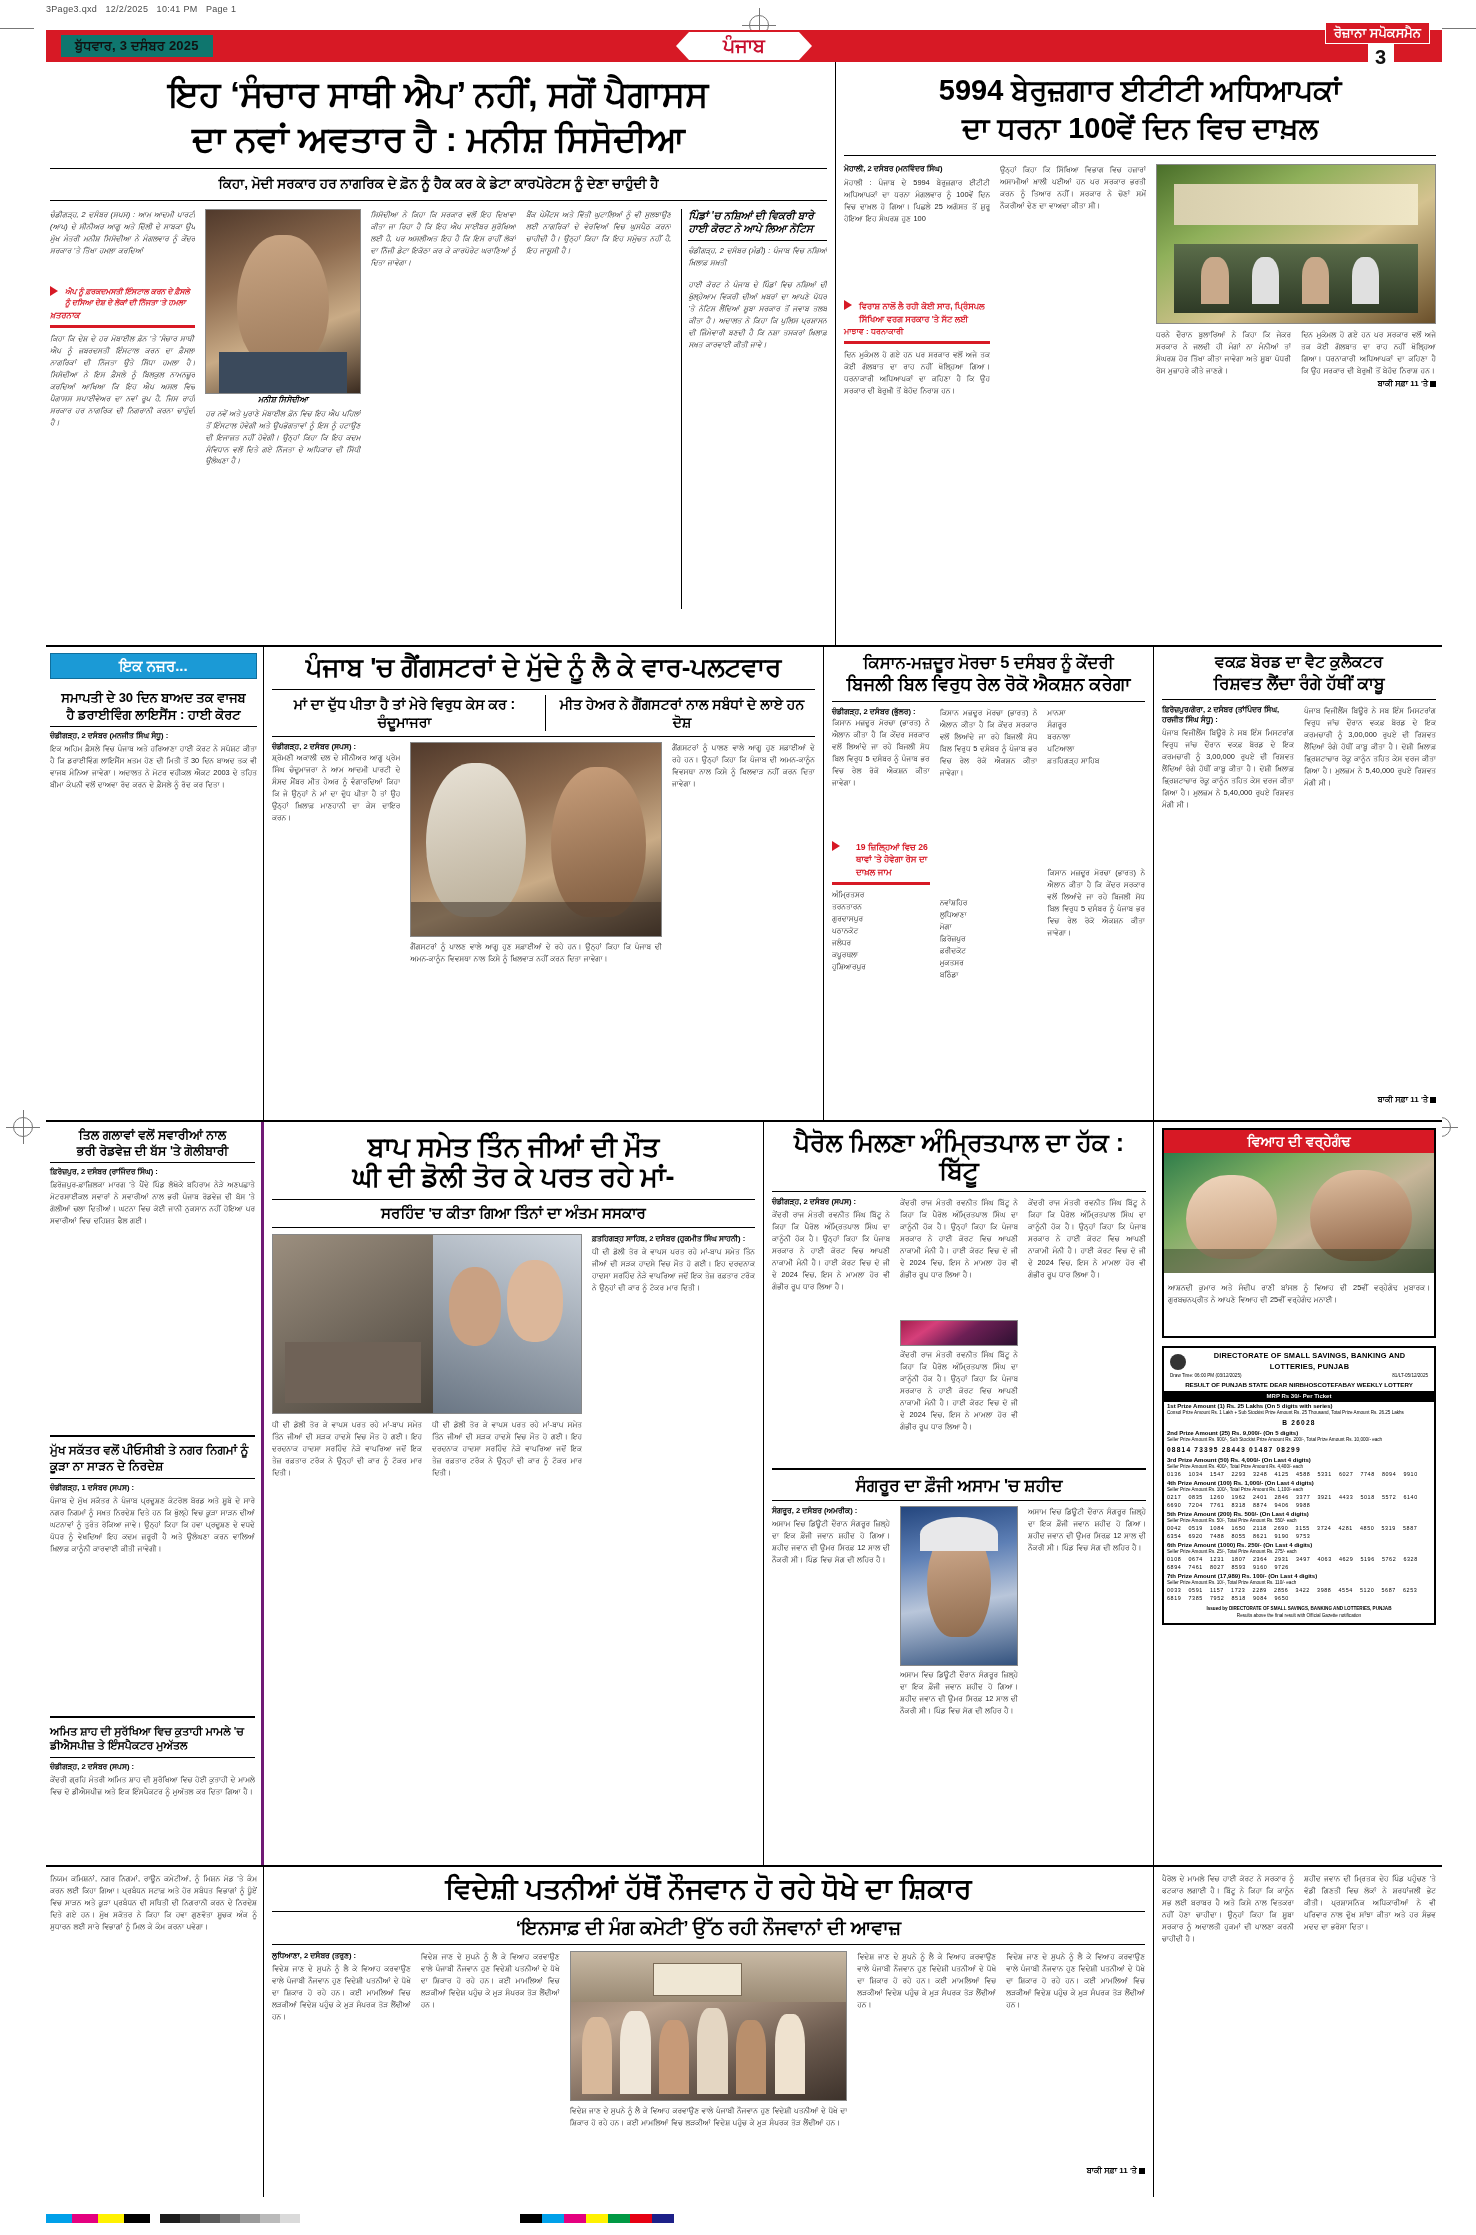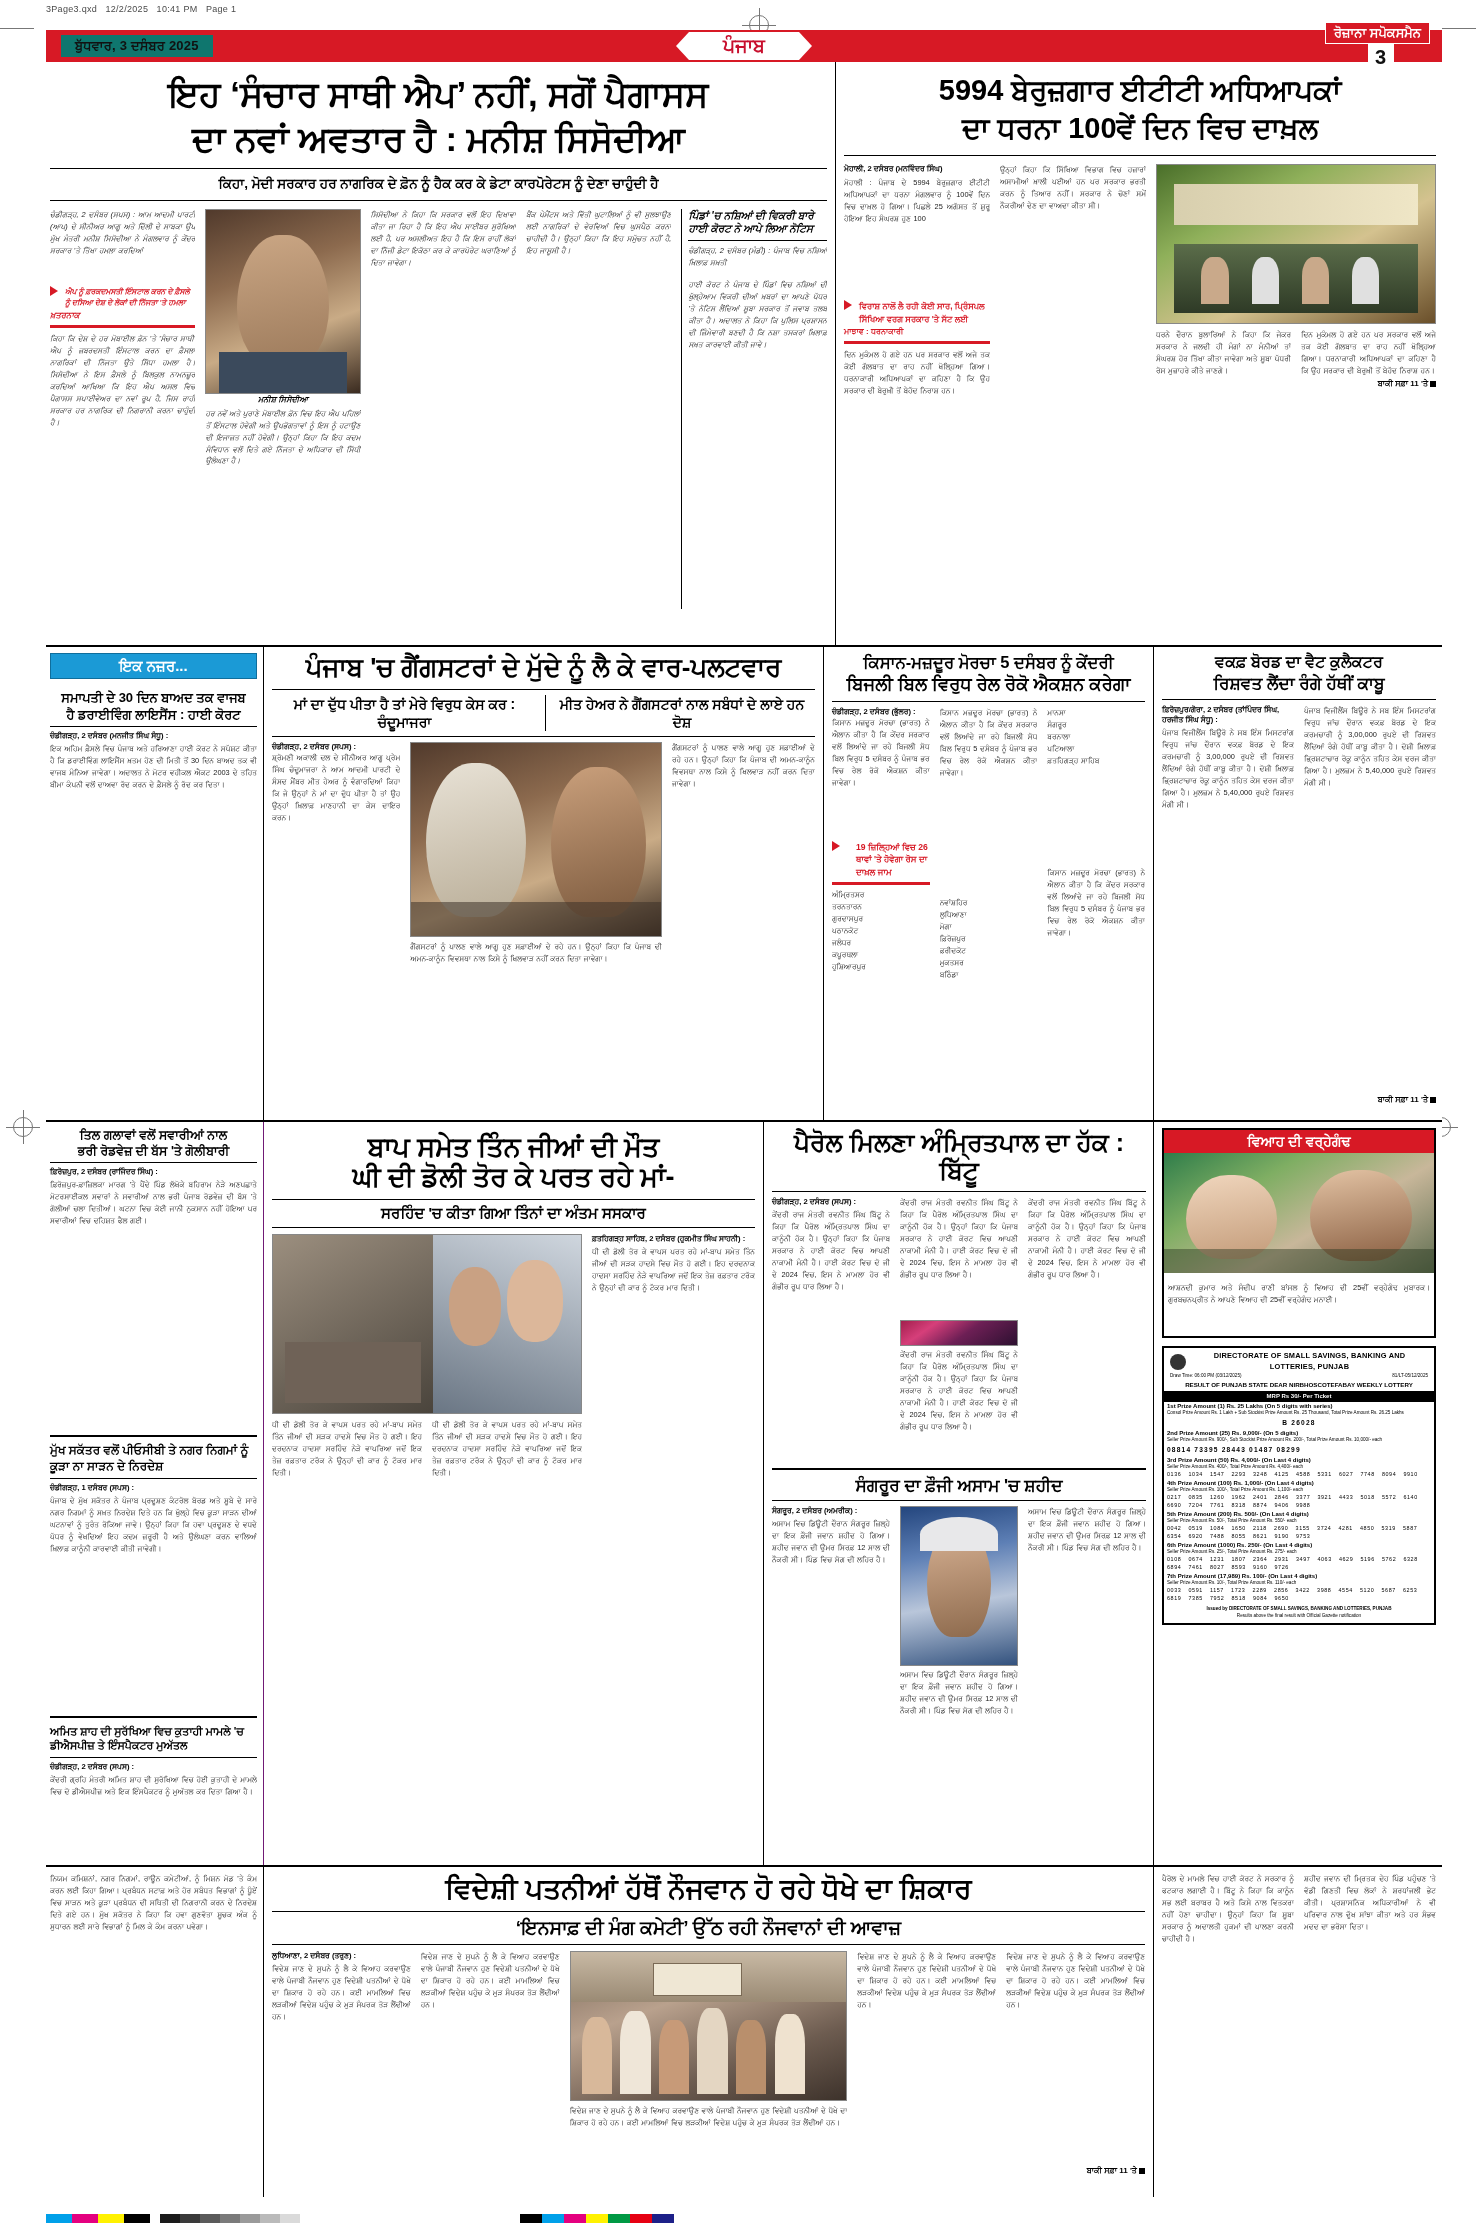--- a/index.html
+++ b/index.html
@@ -373,21 +373,21 @@
         <div style="width:135px;">
           <div class="body-col" style="height:390px;">ਪੰਜਾਬ ਵਿਜੀਲੈਂਸ ਬਿਊਰੋ ਨੇ ਸਬ ਇੰਸ ਮਿਸਟਰਾਂਗ ਵਿਰੁਧ ਜਾਂਚ ਦੌਰਾਨ ਵਕਫ਼ ਬੋਰਡ ਦੇ ਇਕ ਕਰਮਚਾਰੀ ਨੂੰ 3,00,000 ਰੁਪਏ ਦੀ ਰਿਸ਼ਵਤ ਲੈਂਦਿਆਂ ਰੰਗੇ ਹੱਥੀਂ ਕਾਬੂ ਕੀਤਾ ਹੈ। ਦੋਸ਼ੀ ਖ਼ਿਲਾਫ਼ ਭ੍ਰਿਸ਼ਟਾਚਾਰ ਰੋਕੂ ਕਾਨੂੰਨ ਤਹਿਤ ਕੇਸ ਦਰਜ ਕੀਤਾ ਗਿਆ ਹੈ। ਮੁਲਜ਼ਮ ਨੇ 5,40,000 ਰੁਪਏ ਰਿਸ਼ਵਤ ਮੰਗੀ ਸੀ।</div>
           <div class="jump"><span>ਬਾਕੀ ਸਫ਼ਾ 11 'ਤੇ</span><span class="sq"></span></div>
         </div>
       </div>
     </div>
   </div>
 
   <div style="display:flex; height:745px; border-bottom:2px solid #000;">
 
-    <div style="width:218px; padding:6px 6px 0 4px; border-right:1px solid #701a75;">
+    <div style="width:218px; padding:6px 6px 0 4px; border-right:3px solid #701a75;">
       <div class="hl center" style="font-size:12.5px;">ਤਿਲ ਗਲਾਵਾਂ ਵਲੋਂ ਸਵਾਰੀਆਂ ਨਾਲ</div>
       <div class="hl center" style="font-size:12.5px; margin-top:2px;">ਭਰੀ ਰੋਡਵੇਜ਼ ਦੀ ਬੱਸ 'ਤੇ ਗੋਲੀਬਾਰੀ</div>
       <hr class="rule" style="margin:4px 0;">
       <div class="byline">ਫ਼ਿਰੋਜ਼ਪੁਰ, 2 ਦਸੰਬਰ (ਰਾਜਿੰਦਰ ਸਿੰਘ) :</div>
       <div class="body-col" style="height:250px; margin-top:2px;">ਫ਼ਿਰੋਜ਼ਪੁਰ-ਫ਼ਾਜ਼ਿਲਕਾ ਮਾਰਗ 'ਤੇ ਪੈਂਦੇ ਪਿੰਡ ਲੱਖੋਕੇ ਬਹਿਰਾਮ ਨੇੜੇ ਅਣਪਛਾਤੇ ਮੋਟਰਸਾਈਕਲ ਸਵਾਰਾਂ ਨੇ ਸਵਾਰੀਆਂ ਨਾਲ ਭਰੀ ਪੰਜਾਬ ਰੋਡਵੇਜ਼ ਦੀ ਬੱਸ 'ਤੇ ਗੋਲੀਆਂ ਚਲਾ ਦਿਤੀਆਂ। ਘਟਨਾ ਵਿਚ ਕੋਈ ਜਾਨੀ ਨੁਕਸਾਨ ਨਹੀਂ ਹੋਇਆ ਪਰ ਸਵਾਰੀਆਂ ਵਿਚ ਦਹਿਸ਼ਤ ਫੈਲ ਗਈ।</div>
 
       <hr class="rule-thick" style="margin:6px 0;">
       <div class="hl" style="font-size:12px; line-height:1.3;">ਮੁੱਖ ਸਕੱਤਰ ਵਲੋਂ ਪੀਓਸੀਬੀ ਤੇ ਨਗਰ ਨਿਗਮਾਂ ਨੂੰ ਕੂੜਾ ਨਾ ਸਾੜਨ ਦੇ ਨਿਰਦੇਸ਼</div>
       <hr class="rule" style="margin:4px 0;">
       <div class="byline">ਚੰਡੀਗੜ੍ਹ, 1 ਦਸੰਬਰ (ਸਪਸ) :</div>

